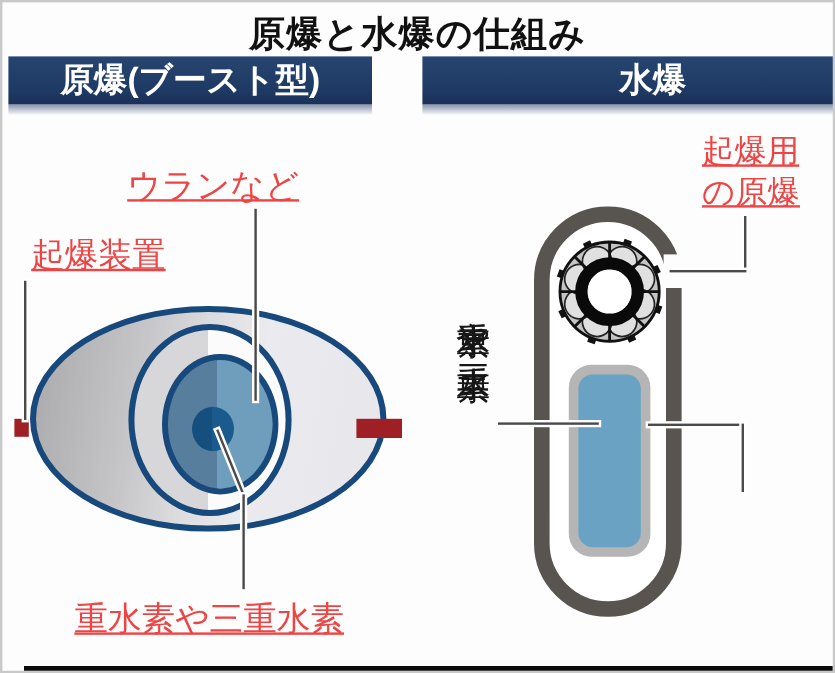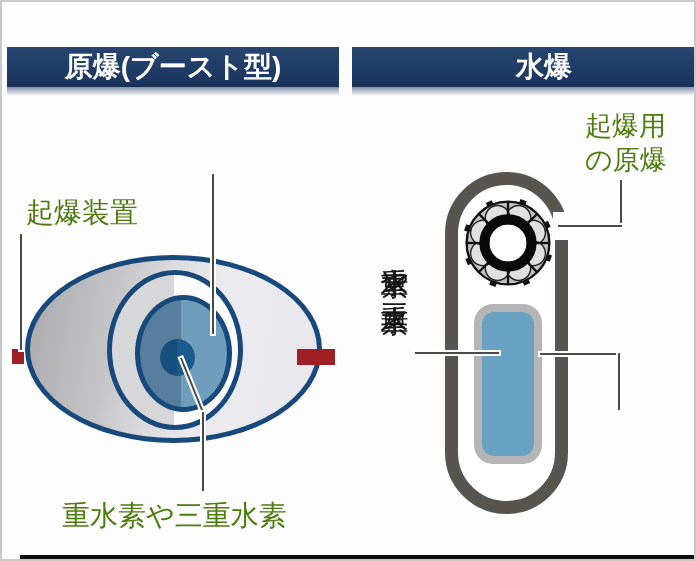--- a/index.html
+++ b/index.html
@@ -18,24 +18,24 @@
     font-size:30px; font-weight:bold; letter-spacing:1px; margin:0; color:#111;
   }
   .hdr{
     position:absolute; top:45px; height:40px; background:linear-gradient(#26456f,var(--hdr) 70%,#1b3058);
     color:#fff; font-size:28px; font-weight:bold; text-align:center; line-height:40px;
   }
   .hdr::after{
     content:""; position:absolute; left:0; right:0; top:100%; height:9px;
     background:linear-gradient(to bottom, rgba(32,60,100,.55), rgba(32,60,100,0));
   }
-  .hdr-left{left:5px; width:332px;}
+  .hdr-left{left:5px; width:303px;}
   .hdr-right{left:350px; width:384px;}
 
-  .lbl{position:absolute; font-size:27px; line-height:34px; white-space:nowrap; color:#4d7c0f;}
+  .lbl{position:absolute; font-size:27px; line-height:34px; white-space:nowrap; color:#ef4444;text-decoration:underline;}
 
   
   .el{position:absolute; border-radius:50%; box-sizing:border-box;}
   .el-outer{
     left:23px; top:253px; width:297px; height:188px; border:5px solid var(--navy);
     background:linear-gradient(100deg,#a9a9ab 0%,#c6c6c8 30%,#dcdcde 46%,#ebebef 62%,#e7e7eb 100%);
   }
   .el-mid{
     left:105px; top:268px; width:136px; height:160px; border:5px solid var(--navy);
     background:linear-gradient(90deg,#d7d7da 0 49%,#fbfbfc 49%);
@@ -91,36 +91,38 @@
   .lbl-trigger{left:583px; top:107px; text-align:left;}
   .lbl-uranium-r{left:577px; top:412px;}
 
   .bottom-bar{position:absolute; left:18px; right:0; top:553px; height:6px; background:#0c0c0c;}
 </style>
 </head>
 <body>
 
 <div class="stage">
 
+  <h1 class="title">原爆と水爆の仕組み</h1>
 
   <div class="hdr hdr-left">原爆(ブースト型)</div>
   <div class="hdr hdr-right">水爆</div>
 
   <div class="el el-outer"></div>
   <div class="el el-mid"></div>
   <div class="el el-blue"></div>
   <div class="el el-core"></div>
   <div class="red red-left"></div>
   <div class="red red-right"></div>
 
   <div class="leader v ld-uranium-l"></div>
   <div class="leader v ld-detonator"></div>
   <div class="leader v ld-fuel-diag"></div>
   <div class="leader v ld-fuel-vert"></div>
 
+  <div class="lbl lbl-uranium-l">ウランなど</div>
   <div class="lbl lbl-detonator">起爆装置</div>
   <div class="lbl lbl-fuel-l">重水素や三重水素</div>
 
   <div class="capsule"></div>
   <div class="notch"></div>
 
   <svg class="primary-svg" viewBox="0 0 100 100">
 
     <g fill="#111">
       <g transform="rotate(20 50 50)">

